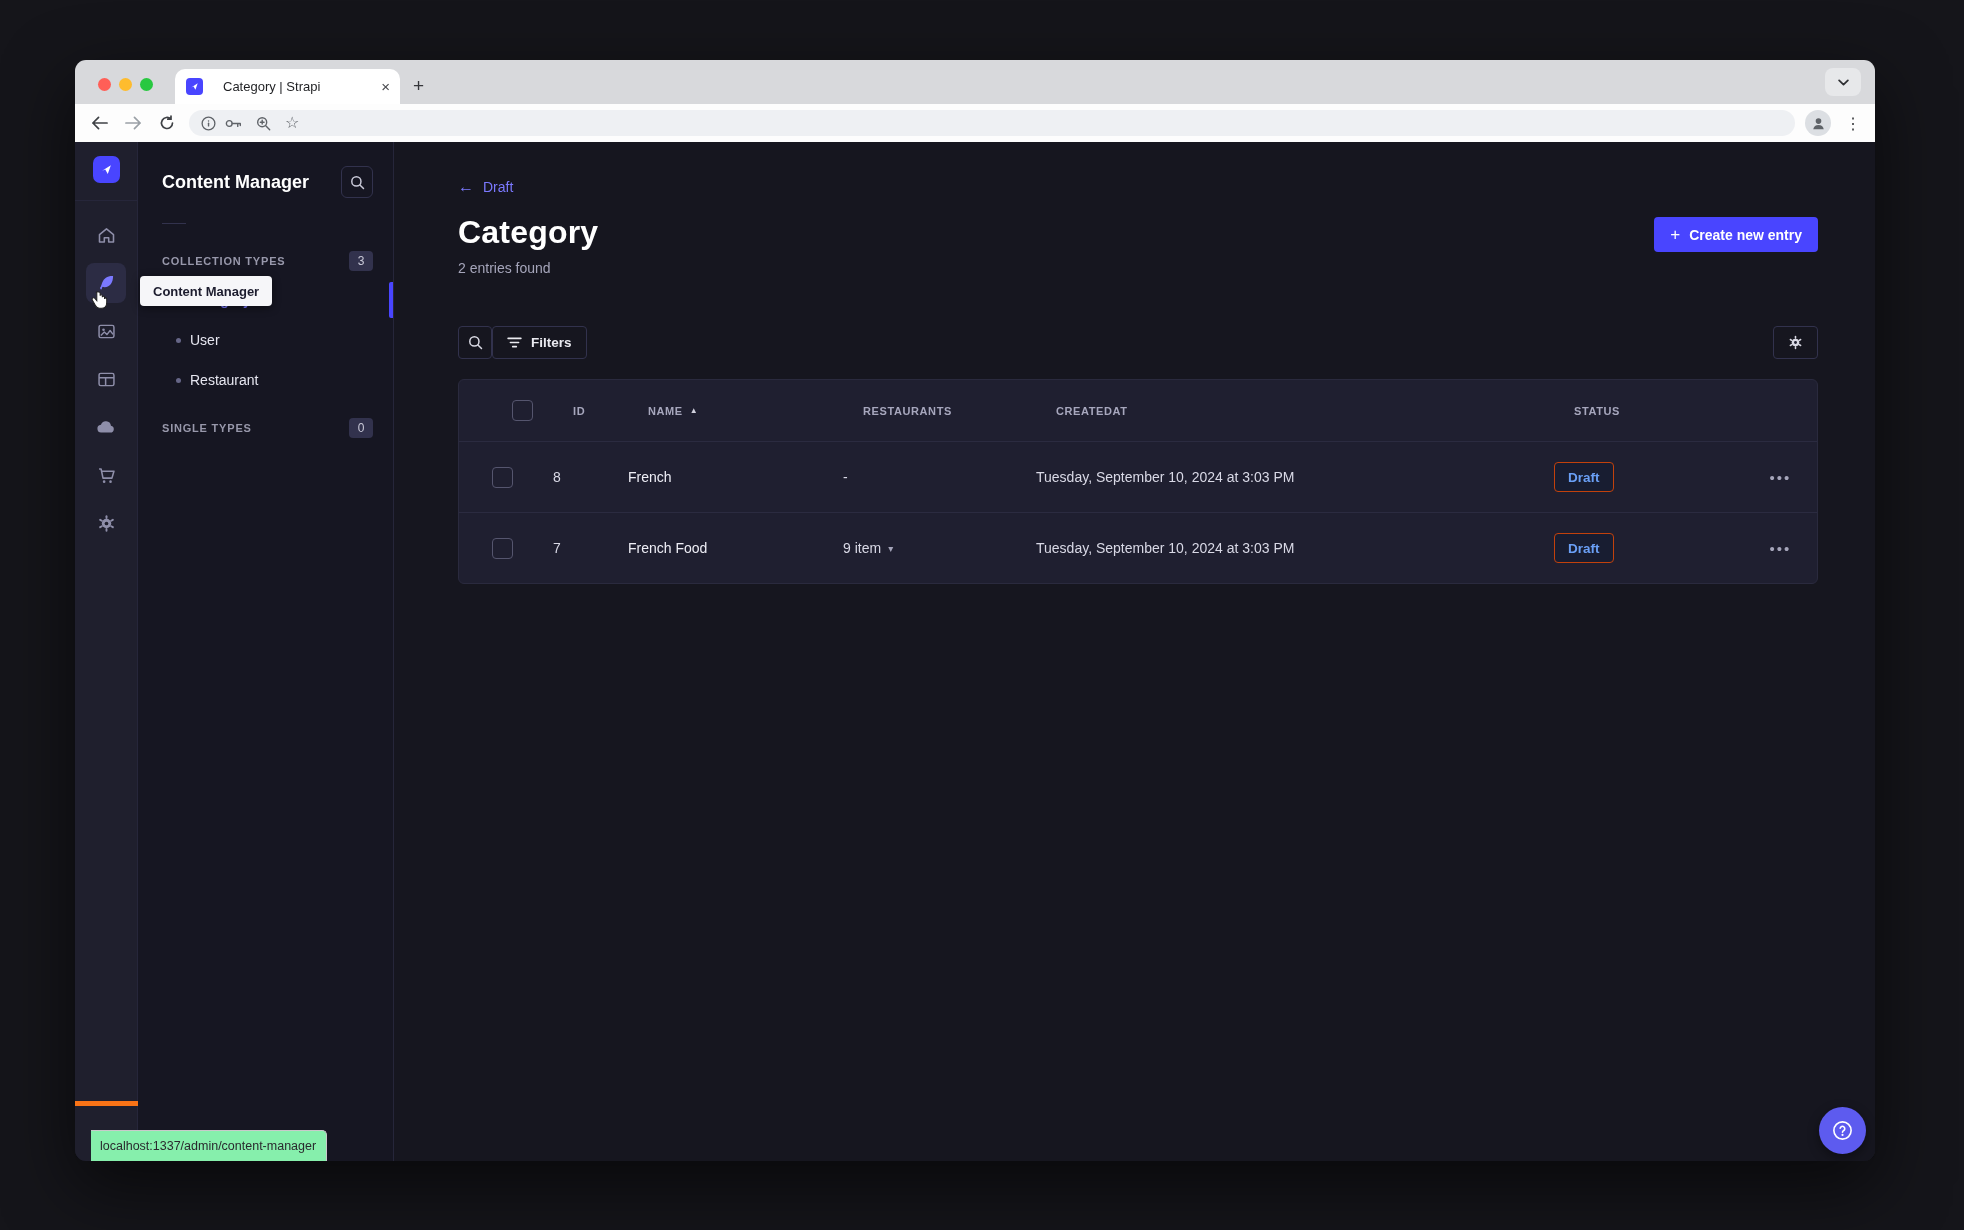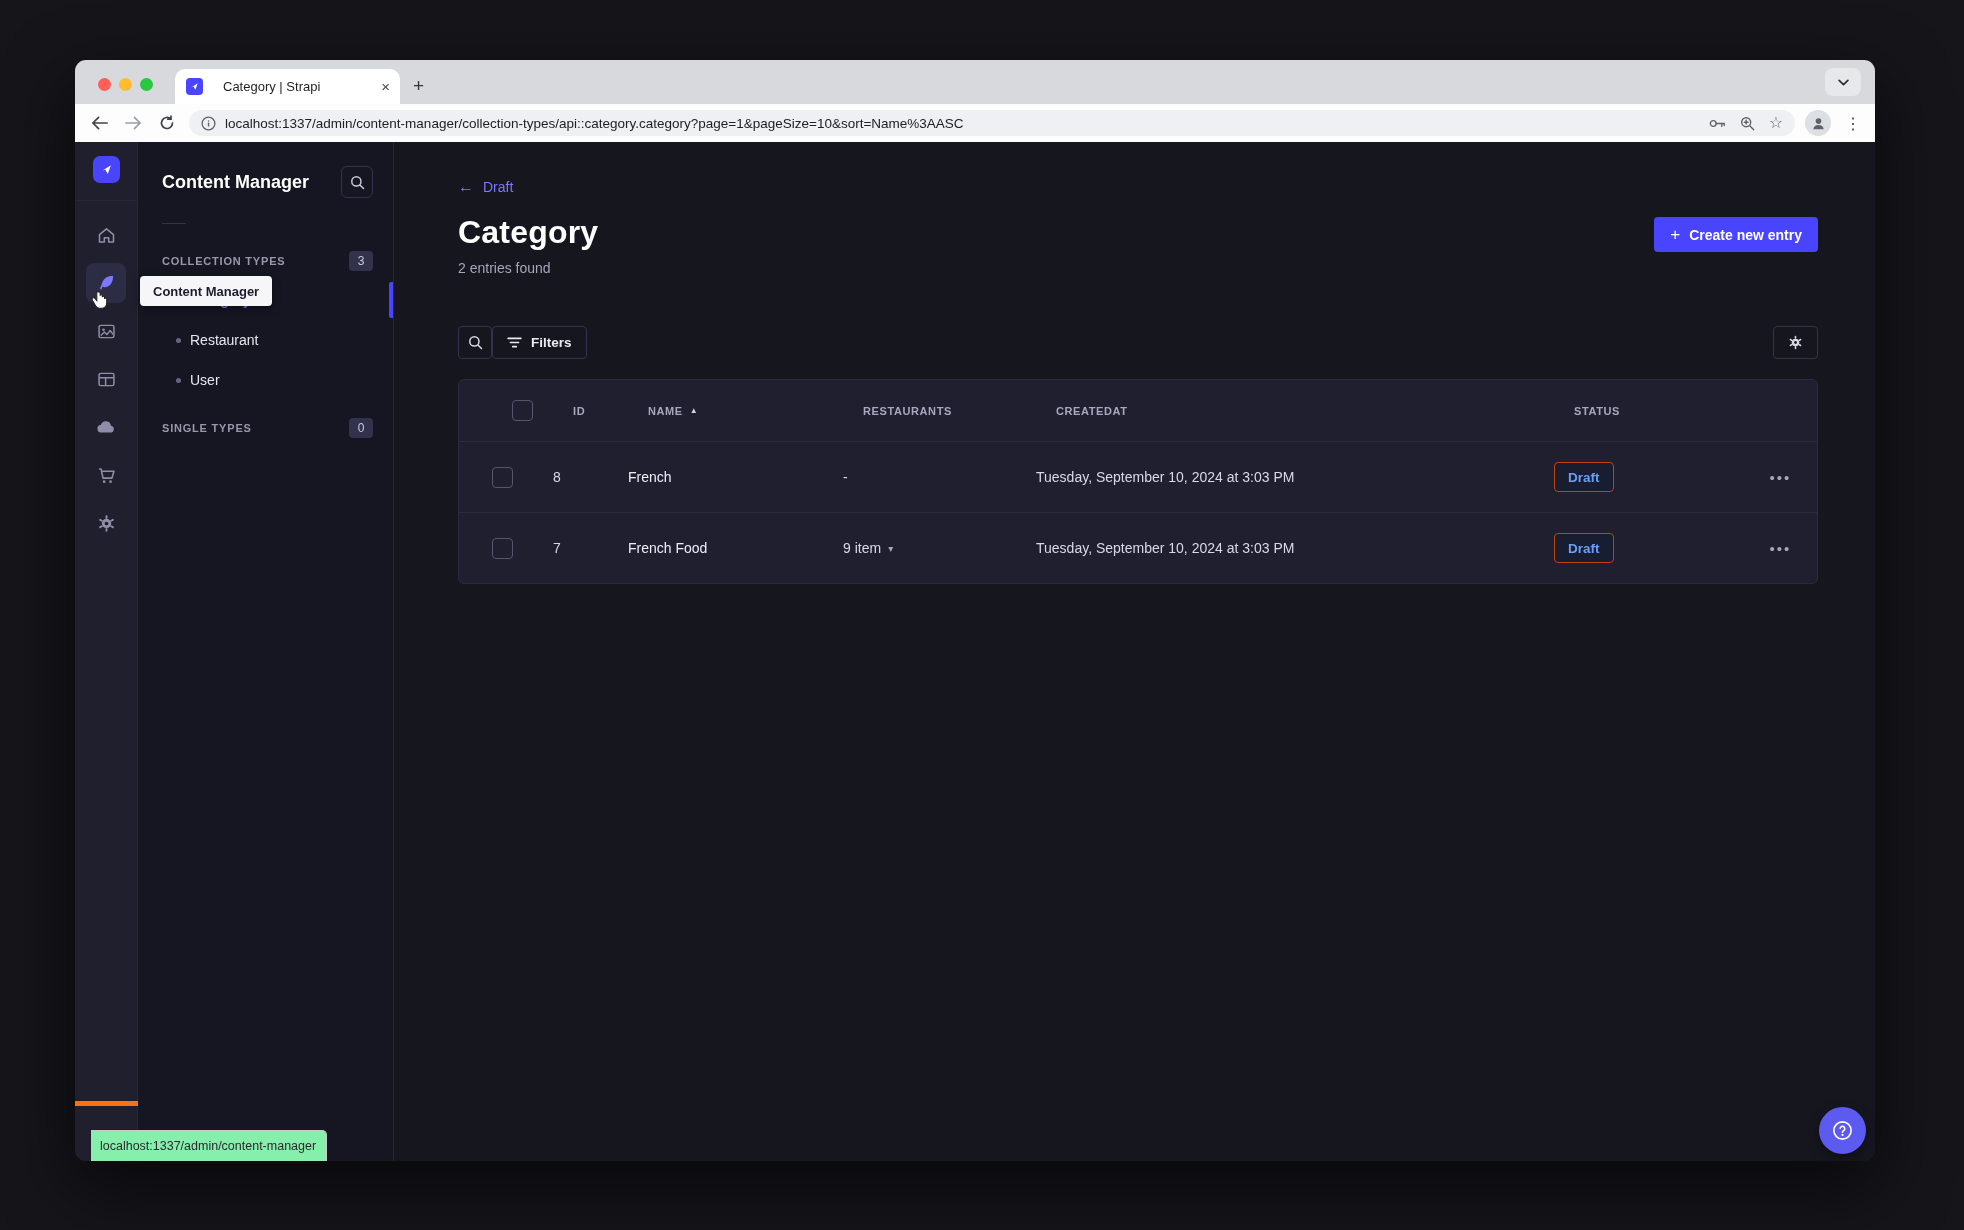--- a/index.html
+++ b/index.html
@@ -170,21 +170,20 @@
         </svg>
     </span>
     <div class="omnibox">
       <span>
         <svg width="15" height="15" viewBox="0 0 16 16">
             <circle cx="8" cy="8" r="6.8" fill="none" stroke="#5f6368" stroke-width="1.4"></circle>
             <rect x="7.3" y="7" width="1.5" height="4.3" rx=".7" fill="#5f6368"></rect>
             <rect x="7.3" y="4.4" width="1.5" height="1.6" rx=".7" fill="#5f6368"></rect>
           </svg>
       </span>
-      <span class="urltext">localhost:1337/admin/content-manager/collection-types/api::category.category?page=1&amp;pageSize=10&amp;sort=Name%3AASC</span>
       <span class="omni-icons">
         <span>
           <svg width="17" height="11" viewBox="0 0 20 12">
               <circle cx="5" cy="6" r="3.4" fill="none" stroke="#5f6368" stroke-width="1.6"></circle>
               <path d="M8.5 6 H18 M15 6 v3.4 M18 6 v2.4" stroke="#5f6368" stroke-width="1.6" fill="none" stroke-linecap="round"></path>
             </svg>
         </span>
         <span>
           <svg width="15" height="15" viewBox="0 0 16 16">
               <circle cx="6.6" cy="6.6" r="4.8" fill="none" stroke="#5f6368" stroke-width="1.5"></circle>
@@ -287,25 +286,25 @@
         <span class="lbl">COLLECTION TYPES</span>
         <span class="count-badge">3</span>
       </div>
       <div class="nav-list">
         <div class="nav-item active">
           <span class="dot"></span>
           <span>Category</span>
         </div>
         <div class="nav-item">
           <span class="dot"></span>
-          <span>Restaurant</span>
+          <span>User</span>
         </div>
         <div class="nav-item">
           <span class="dot"></span>
-          <span>User</span>
+          <span>Restaurant</span>
         </div>
       </div>
       <div class="section-label" style="margin-top:18px">
         <span class="lbl">SINGLE TYPES</span>
         <span class="count-badge">0</span>
       </div>
     </div>
 
     <div class="cm-tooltip">Content Manager</div>
     <span class="cursor-hand">

